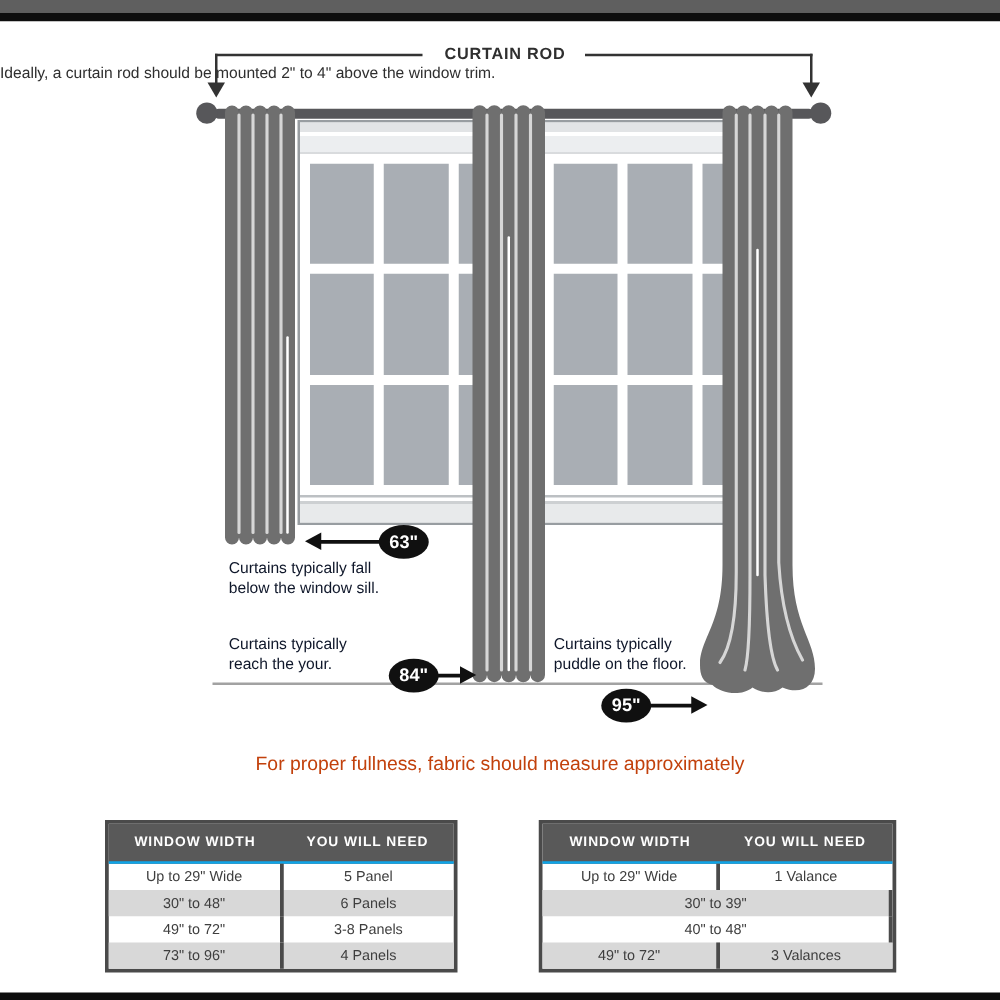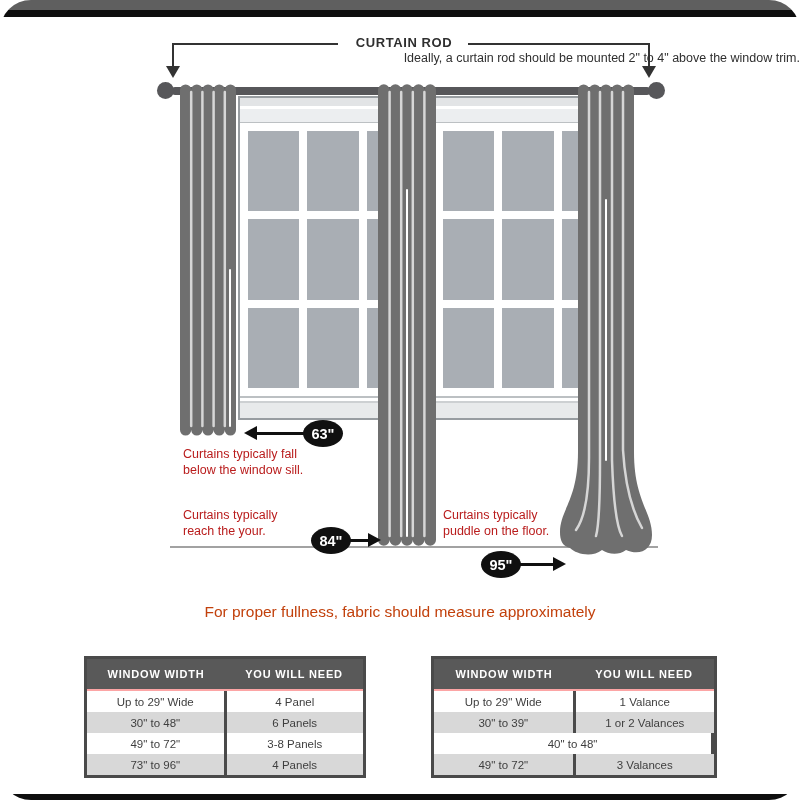--- a/index.html
+++ b/index.html
@@ -1,32 +1,32 @@
 <!DOCTYPE html>
 <html style="--curtain: #6f6f6f; --curtain-fold: #d6d6d6; --rod: #57575a; --pane: #a9aeb4; --frame-border: #989da1; --frame-band: #eceef0; --sill: #e8eaeb; --table-border: #4a4a4a; --table-header-bg: #595959; --row-alt: #d8d8d8; --callout-bg: #101010; --ink: #3c3c3c; --line: #333333; --top-bar: #5f5f5f; --black-bar: #0e0e0e;"><head>
 <meta charset="utf-8">
 <style>
   html,body{margin:0;padding:0;background:#fff;}
   .canvas{
     position:relative;width:800px;height:800px;overflow:hidden;background:#fff;
-    font-family:"Liberation Sans","DejaVu Sans",sans-serif;color:var(--ink,#3c3c3c);border-radius:31px;
+    font-family:"Liberation Sans","DejaVu Sans",sans-serif;color:var(--ink,#3c3c3c);
   }
   .abs{position:absolute;}
 
   
   .top-bar-gray{top:0;left:0;width:800px;height:10px;background:var(--top-bar,#5f5f5f);}
   .top-bar-black{top:10px;left:0;width:800px;height:7px;background:var(--black-bar,#0e0e0e);}
   .bottom-bar{top:794px;left:0;width:800px;height:6px;background:var(--black-bar,#0e0e0e);z-index:60;}
 
   
   .bracket-h{top:43px;height:2px;background:var(--line,#333);}
   .bracket-v{top:43px;width:2px;height:24px;background:var(--line,#333);}
   .bracket-arrow{top:66px;width:0;height:0;border-left:7px solid transparent;border-right:7px solid transparent;border-top:12px solid var(--line,#333);}
   .rod-title{top:35px;left:304px;width:200px;text-align:center;font-size:13px;font-weight:bold;letter-spacing:.6px;color:#2f2f2f;}
-  .rod-note{top:51px;left:0;width:800px;text-align:right;font-size:12.5px;color:#2f2f2f;}
+  .rod-note{top:51px;left:0;width:800px;text-align:left;font-size:12.5px;color:#2f2f2f;}
 
   
   .rod{top:87px;left:172px;width:478px;height:8px;background:var(--rod,#57575a);border-radius:3px;z-index:10;}
   .finial{top:82px;width:17px;height:17px;border-radius:50%;background:var(--rod,#57575a);z-index:10;}
 
   
   .window{top:96px;width:190px;height:324px;border:2px solid var(--frame-border,#989da1);background:#fff;display:flex;flex-direction:column;z-index:2;box-sizing:border-box;}
   .win-top{height:24px;background:linear-gradient(to bottom,#e2e4e6 0 8px,#fff 8px 11px,var(--frame-band,#eceef0) 11px);border-bottom:1px solid #bcc0c3;}
   .win-panes{flex:1;display:grid;grid-template-columns:repeat(3,1fr);grid-template-rows:repeat(3,1fr);gap:8px;padding:8px;background:#fff;}
   .pane{background:var(--pane,#a9aeb4);}
@@ -36,30 +36,30 @@
 
   .curtain{z-index:10;}
 
   
   .co-ellipse{width:40px;height:27px;border-radius:50%;background:var(--callout-bg,#101010);color:#fff;
     display:flex;align-items:center;justify-content:center;font-size:14.5px;font-weight:bold;z-index:20;}
   .co-shaft{height:3px;background:var(--callout-bg,#101010);z-index:20;}
   .co-head{width:0;height:0;border-top:7px solid transparent;border-bottom:7px solid transparent;z-index:20;}
   .co-head.left{border-right:13px solid var(--callout-bg,#101010);}
   .co-head.right{border-left:13px solid var(--callout-bg,#101010);}
-  .co-label{font-size:12.5px;line-height:15.5px;color:#b91c1c;z-index:20;}
+  .co-label{font-size:12.5px;line-height:15.5px;color:#0f172a;z-index:20;}
 
   
   .fullness{top:600px;left:0;width:800px;text-align:center;font-size:15.5px;line-height:23px;color:#c2410c;}
 
   
   .table-wrap{top:656px;z-index:5;}
   .table-title{text-align:center;font-size:17px;font-weight:bold;color:#222;margin-bottom:7px;}
   .gtable{border:3px solid var(--table-border,#4a4a4a);background:#fff;}
-  .thead{display:flex;background:var(--table-header-bg,#595959);border-bottom:2px solid #fca5a5;}
+  .thead{display:flex;background:var(--table-header-bg,#595959);border-bottom:2px solid #0ea5e9;}
   .thcell{flex:1;text-align:center;color:#fff;font-size:11px;font-weight:bold;letter-spacing:.8px;padding:9px 0;}
   .trow{display:flex;}
   .trow.alt{background:var(--row-alt,#d8d8d8);}
   .tcell{flex:1;text-align:center;font-size:11.5px;color:#3e3e3e;padding:4.5px 0;box-sizing:border-box;}
   .tcell.first{border-right:3px solid var(--table-border,#4a4a4a);}
 </style>
 </head>
 <body>
 
 <div class="canvas">
@@ -180,21 +180,21 @@
   </div>
 
   <div class="abs table-wrap" style="left:84px;width:282px;">
     <div class="gtable">
       <div class="thead">
         <div class="thcell">WINDOW WIDTH</div>
         <div class="thcell">YOU WILL NEED</div>
       </div>
       <div class="trow">
         <div class="tcell first">Up to 29" Wide</div>
-        <div class="tcell">4 Panel</div>
+        <div class="tcell">5 Panel</div>
       </div>
       <div class="trow alt">
         <div class="tcell first">30" to 48"</div>
         <div class="tcell">6 Panels</div>
       </div>
       <div class="trow">
         <div class="tcell first">49" to 72"</div>
         <div class="tcell">3-8 Panels</div>
       </div>
       <div class="trow alt">
@@ -209,21 +209,20 @@
       <div class="thead">
         <div class="thcell">WINDOW WIDTH</div>
         <div class="thcell">YOU WILL NEED</div>
       </div>
       <div class="trow">
         <div class="tcell first">Up to 29" Wide</div>
         <div class="tcell">1 Valance</div>
       </div>
       <div class="trow alt">
         <div class="tcell first">30" to 39"</div>
-        <div class="tcell">1 or 2 Valances</div>
       </div>
       <div class="trow">
         <div class="tcell first">40" to 48"</div>
       </div>
       <div class="trow alt">
         <div class="tcell first">49" to 72"</div>
         <div class="tcell">3 Valances</div>
       </div>
     </div>
   </div>

